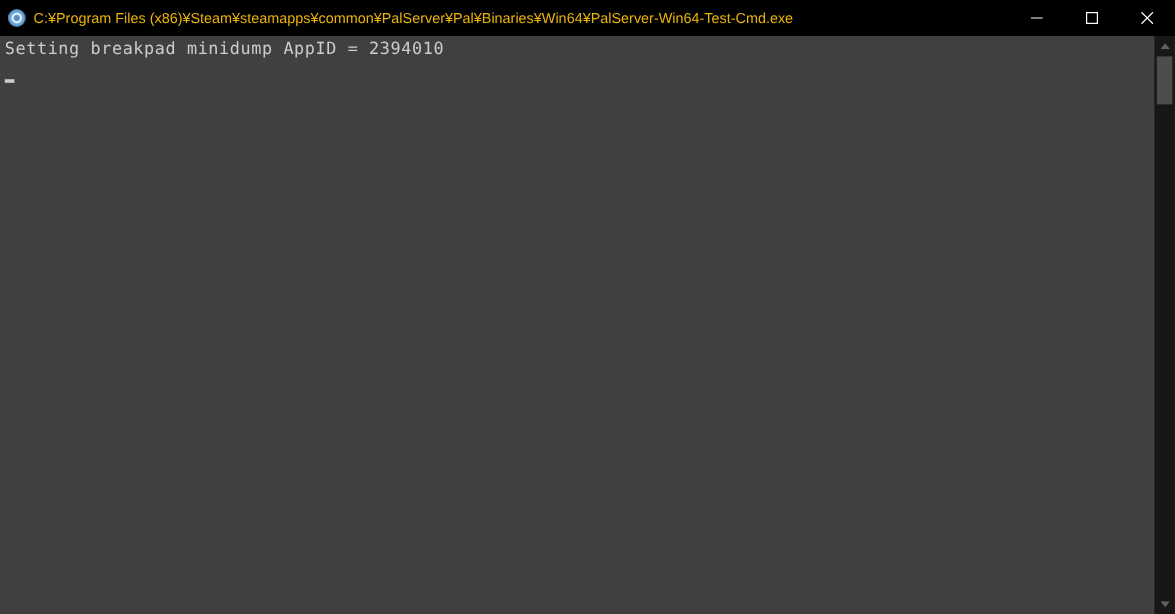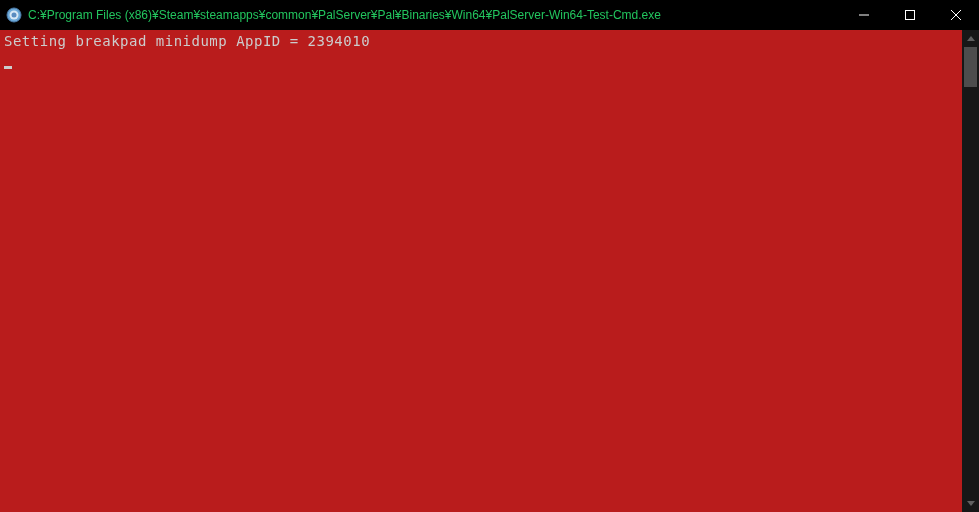--- a/index.html
+++ b/index.html
@@ -31,21 +31,21 @@
     }
     .app-icon {
       width: 16px;
       height: 16px;
       flex-shrink: 0;
       display: flex;
       align-items: center;
       justify-content: center;
     }
     .window-title {
-      color: #22c55e;
+      color: #eab308;
       font-size: 12px;
       margin-left: 6px;
       white-space: nowrap;
       overflow: hidden;
       text-overflow: ellipsis;
     }
     .window-controls {
       display: flex;
       height: 100%;
     }
@@ -57,21 +57,21 @@
       justify-content: center;
       color: #fff;
       cursor: pointer;
     }
     .console-area {
       position: absolute;
       top: 30px;
       left: 0;
       right: 0;
       bottom: 0;
-      background: #b91c1c;
+      background: #404040;
       display: flex;
     }
     .console-content {
       flex: 1;
       padding: 2px 4px;
       color: #cccccc;
       font-family: "Consolas", "MS Gothic", monospace;
       font-size: 14px;
       line-height: 1.4;
       letter-spacing: 0.5px;

